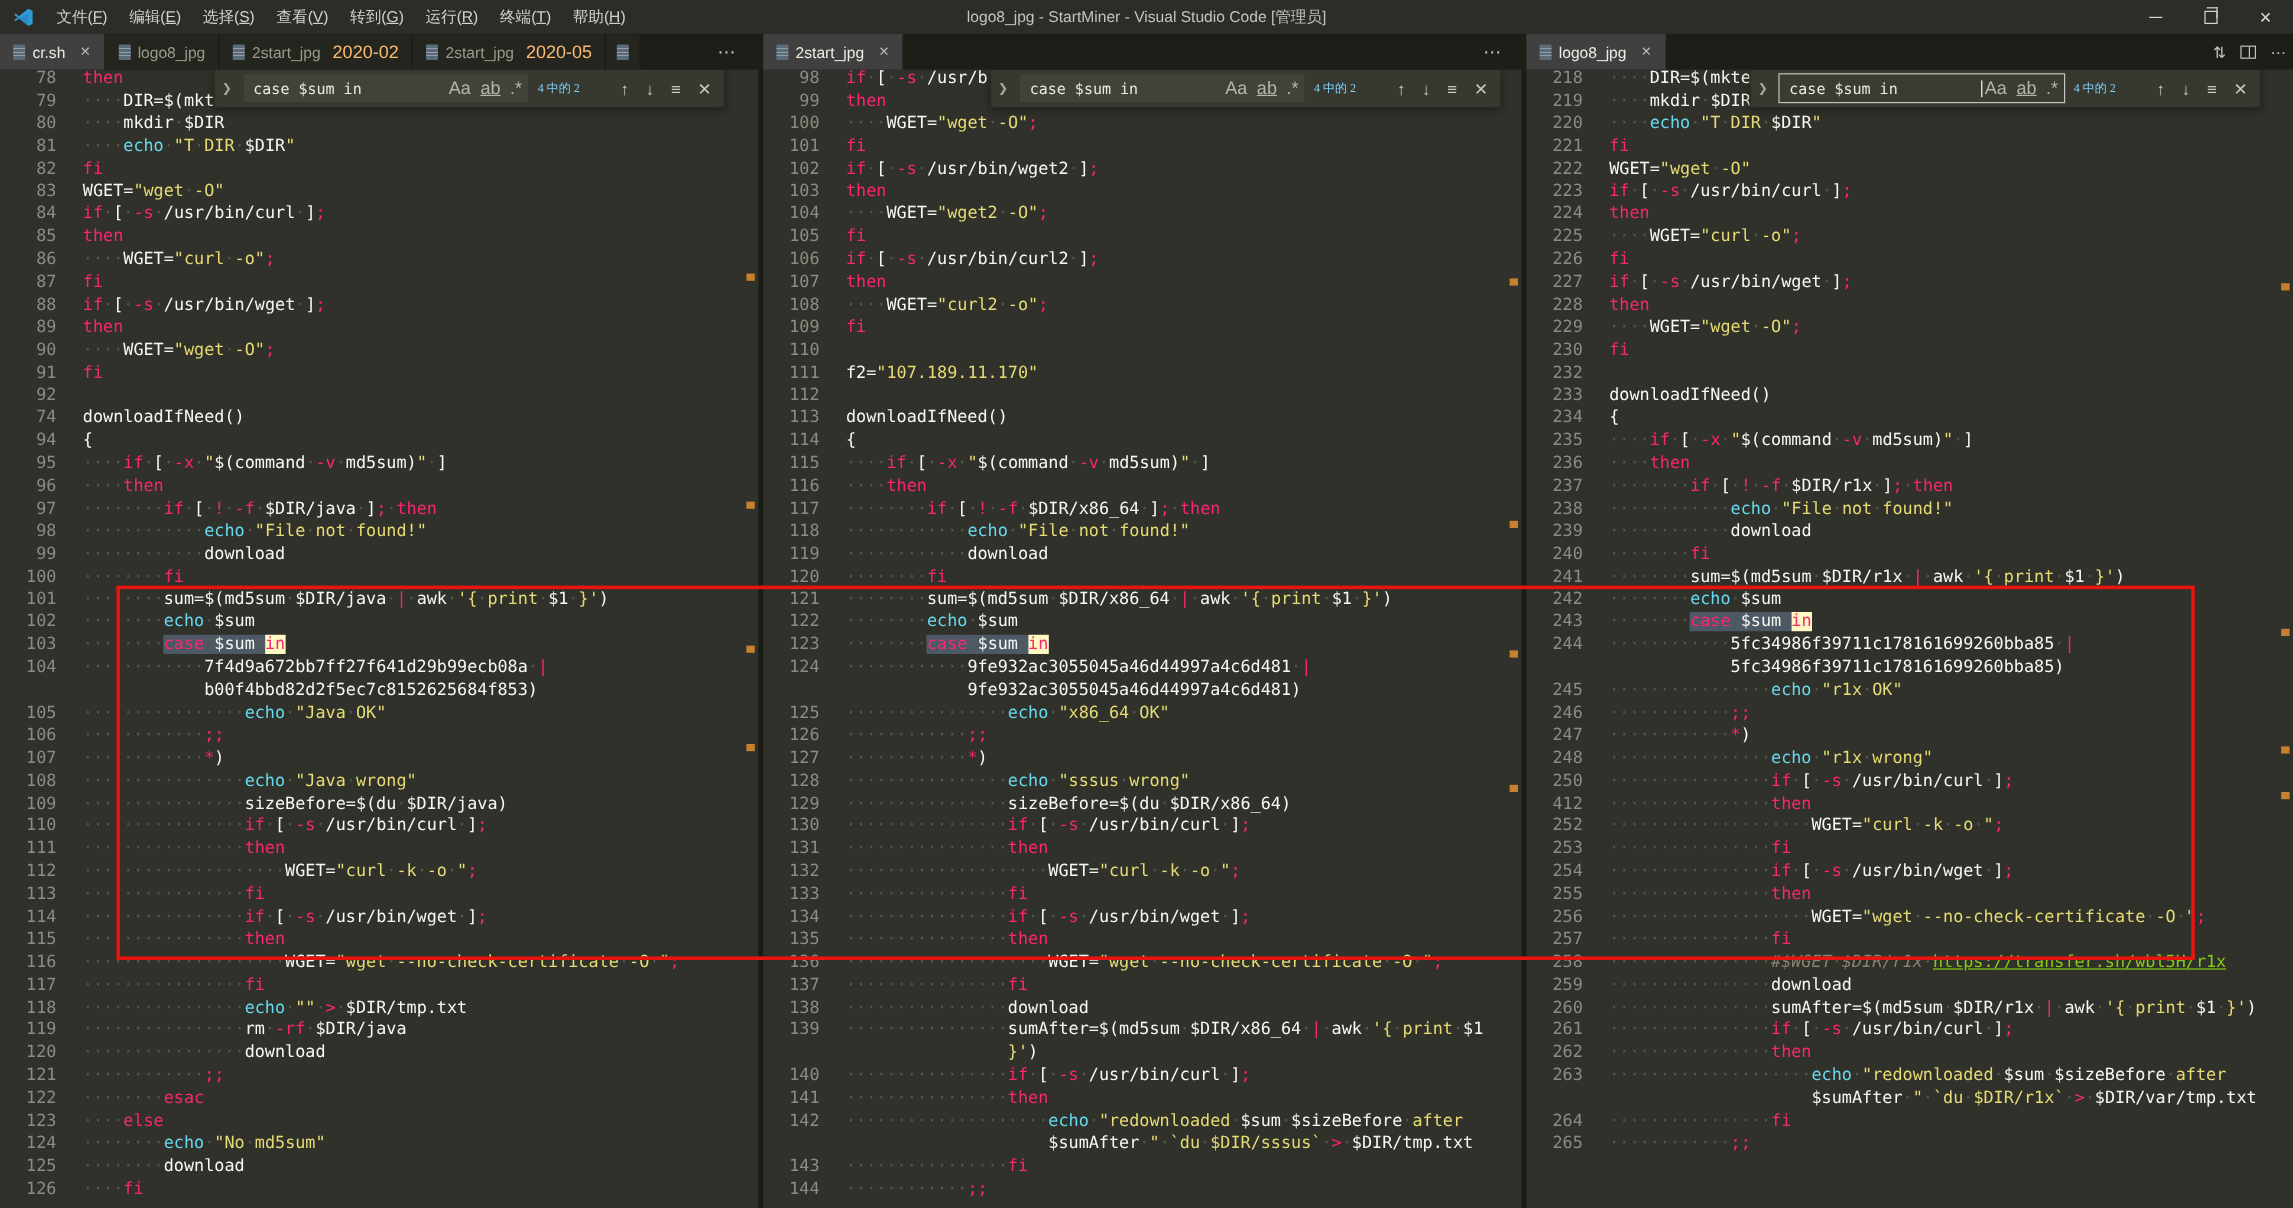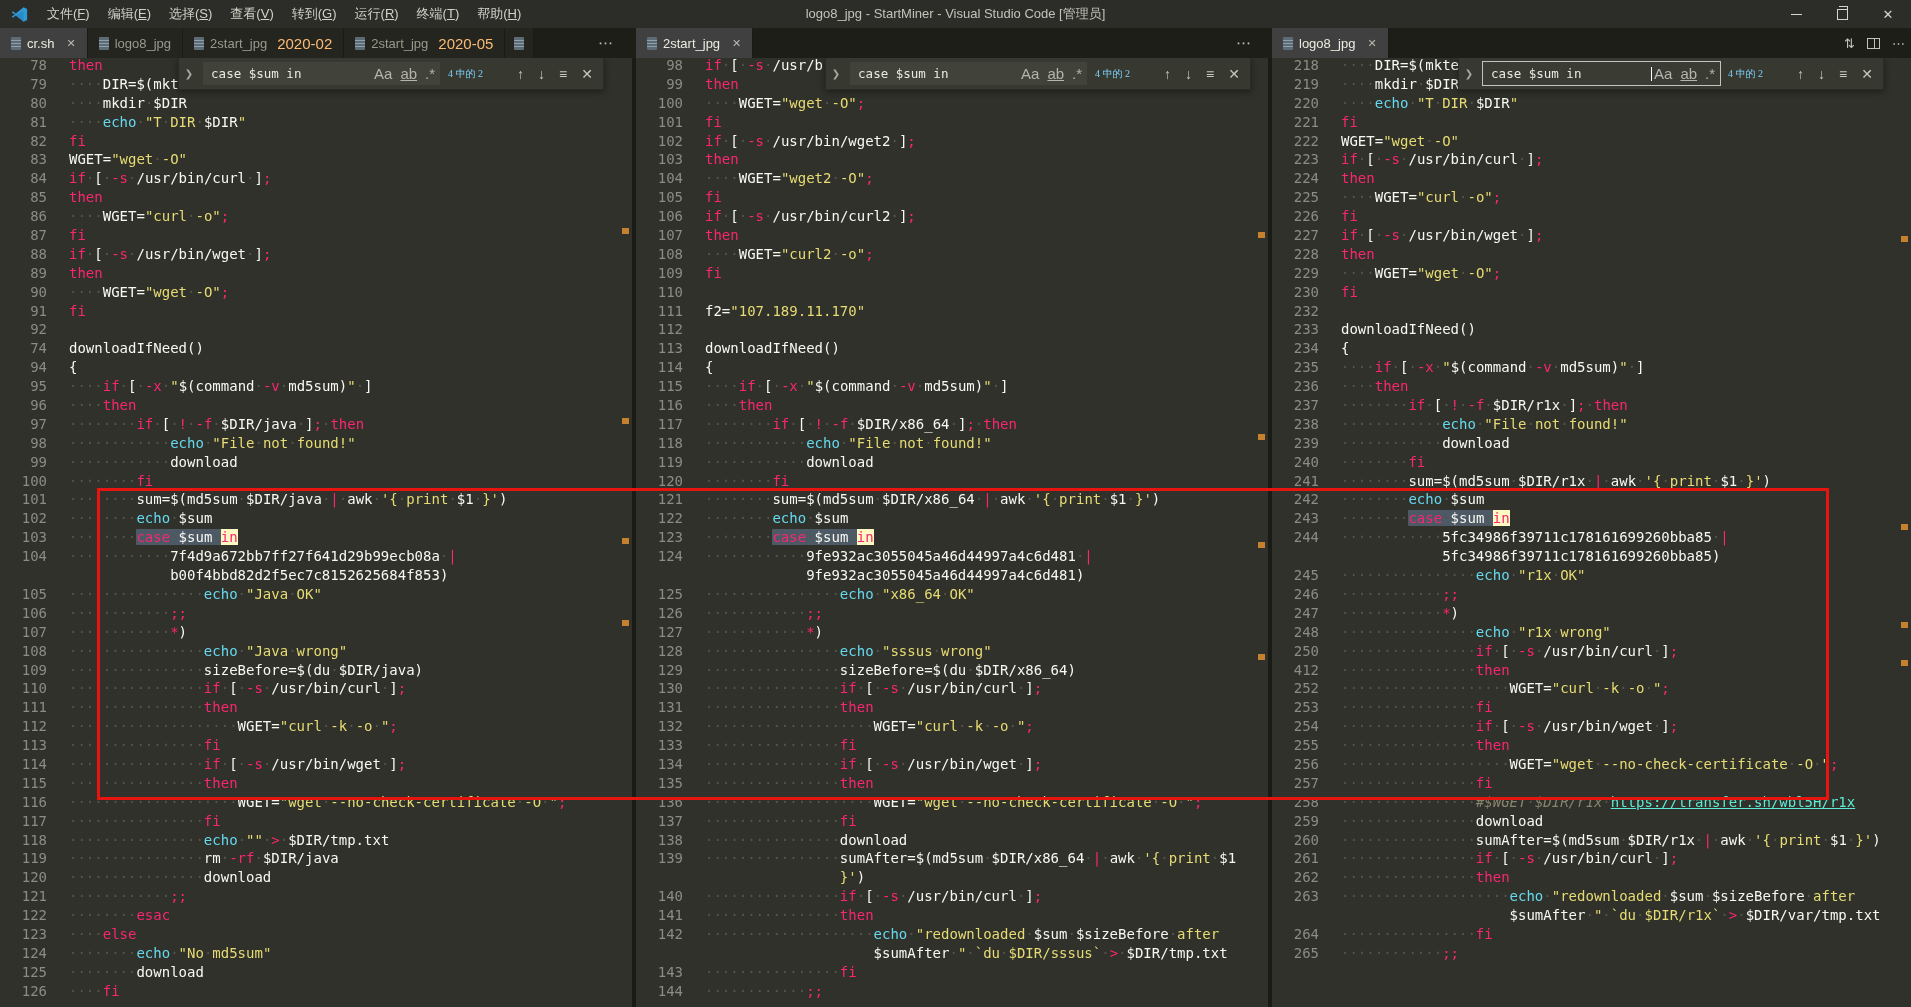--- a/index.html
+++ b/index.html
@@ -37,21 +37,21 @@
   .split-glyph i{position:absolute;left:50%;top:0;bottom:0;border-left:1px solid #c3c3bb;display:block;}
 
   
   .pane{position:absolute;top:58px;bottom:0;background:#30312a;overflow:hidden;}
   .rows{margin-top:-2px;}
   .row{height:18.9px;line-height:18.9px;display:flex;white-space:pre;
        font-family:"DejaVu Sans Mono",monospace;font-size:14px;}
   .ln{width:47px;flex:none;text-align:right;color:#8b8c83;}
   .code{padding-left:22px;}
   .p{color:#f8f8f2;} .k{color:#f92672;} .s{color:#e6db74;} .f{color:#66d9ef;}
-  .c{color:#88846f;font-style:italic;} .l{color:#5eead4;text-decoration:underline;}
+  .c{color:#88846f;font-style:italic;} .l{color:#84cc16;text-decoration:underline;}
   .w{color:#54554b;}
   .match{background:#4d5964;border-radius:1px;}
   .mi{background:#fef9c3;}
   .mark{position:absolute;width:7px;height:6px;right:3px;z-index:4;}
 
   
   .find{position:absolute;top:0;height:31px;background:#373830;border:1px solid #2a2b23;border-top:none;
         display:flex;align-items:center;padding:0 7px 0 4px;gap:8px;z-index:5;
         box-shadow:0 2px 7px rgba(0,0,0,.4);}
   .chev{color:#a8a8a0;font-size:10px;padding:0 2px;}

